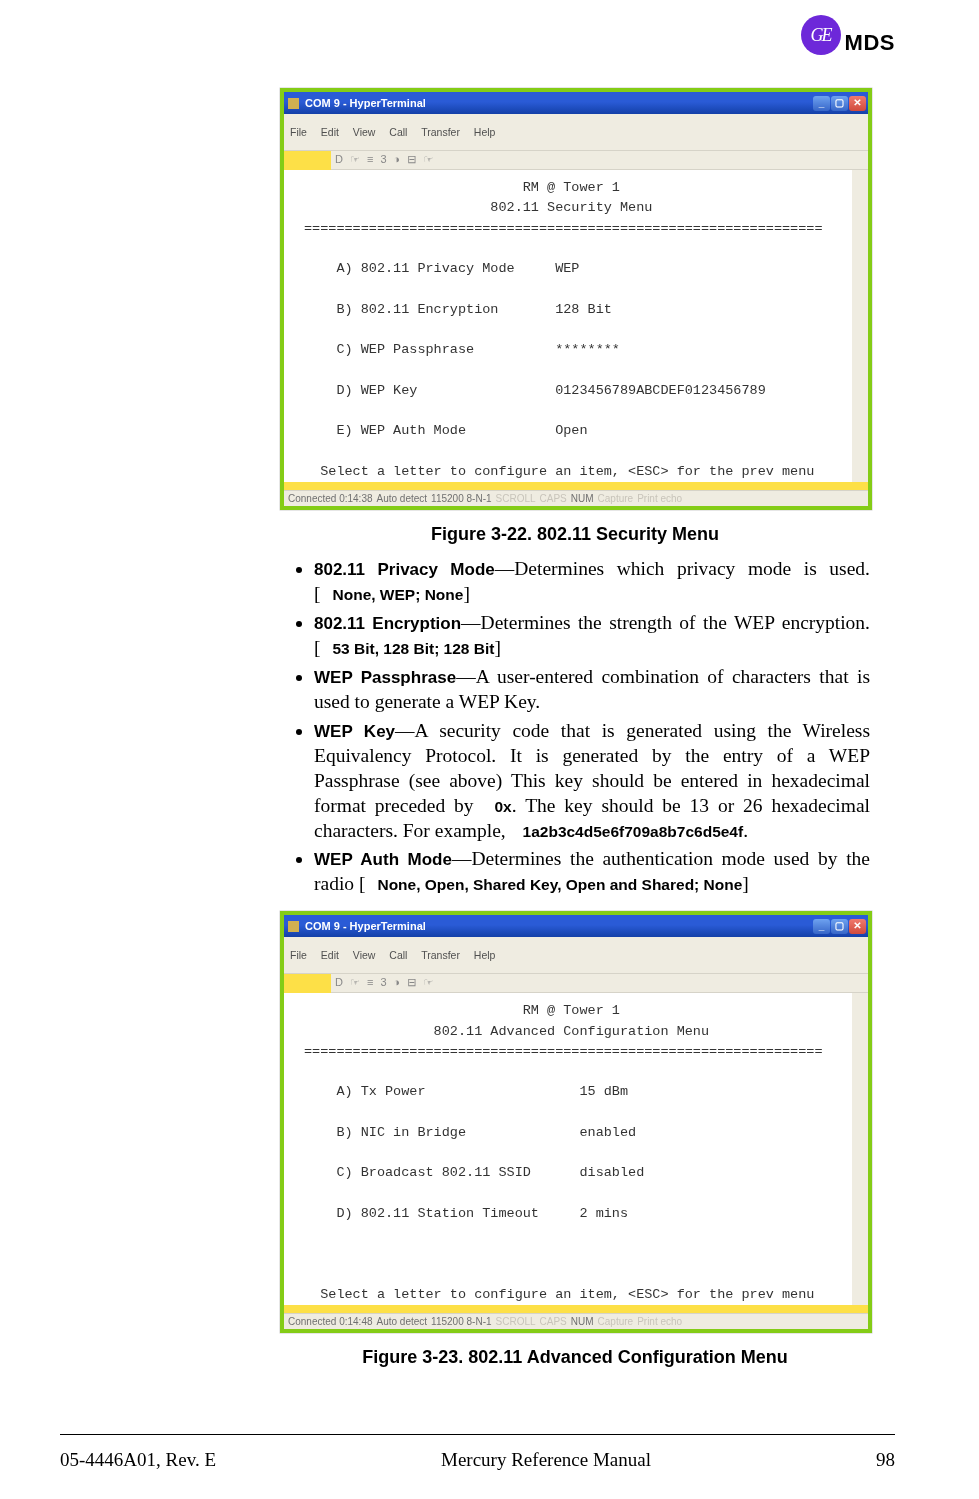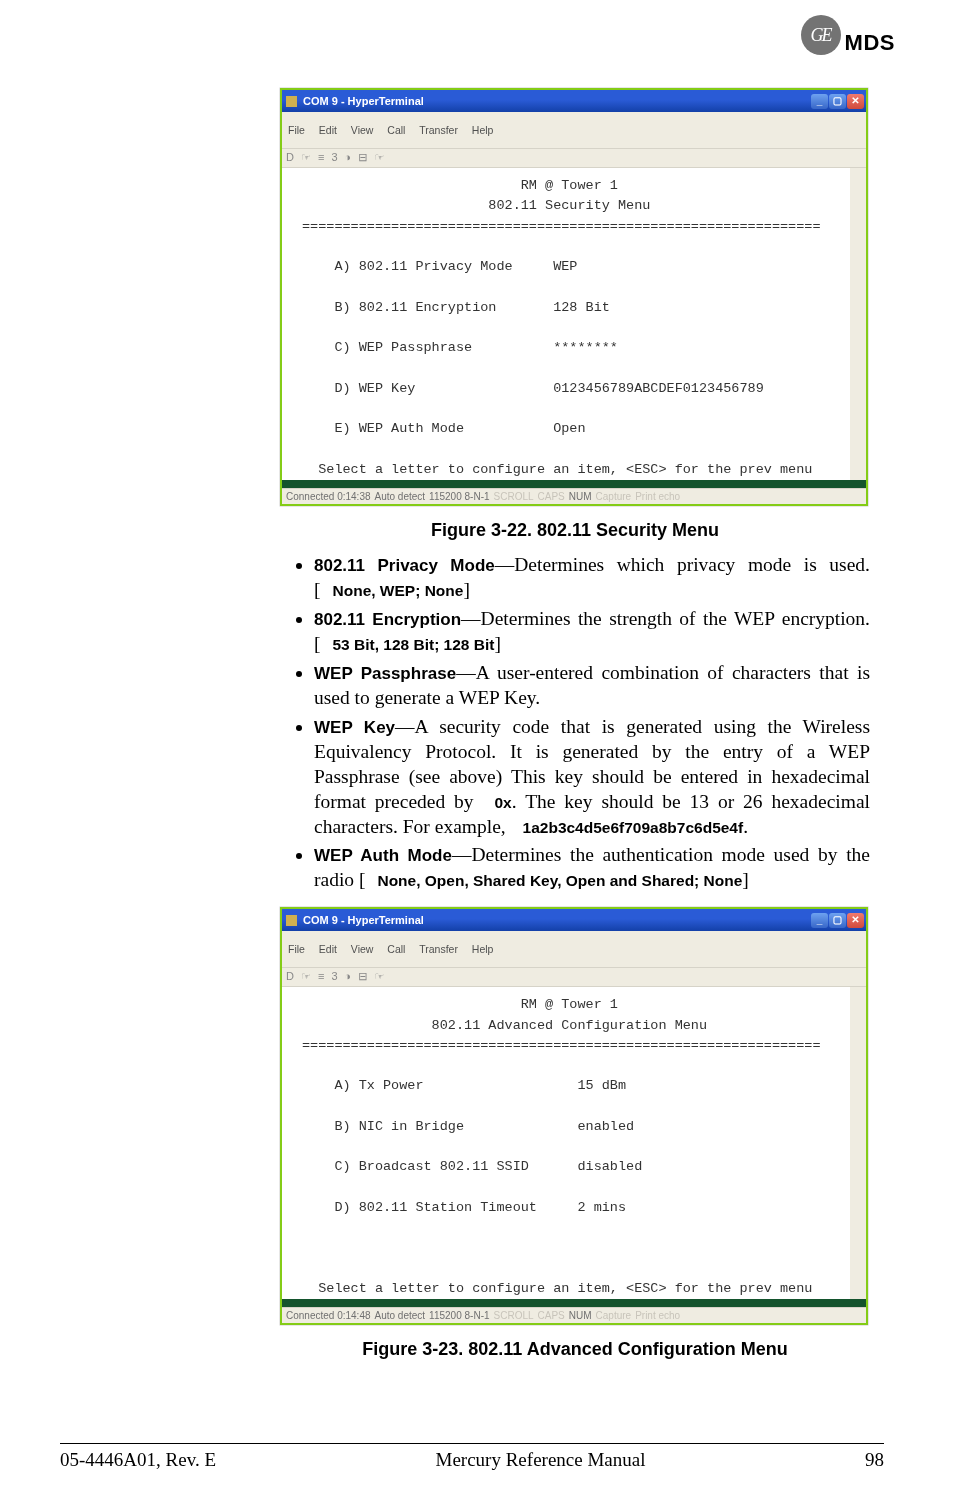--- a/index.html
+++ b/index.html
@@ -19,21 +19,21 @@
     position: absolute;
     top: 14px;
     right: 84px;
     display: flex;
     align-items: center;
     gap: 4px;
   }
   .ge-circle {
     width: 40px; height: 40px;
     border-radius: 50%;
-    background: #737373;
+    background: #6d28d9;
     color: #fff;
     display: flex;
     align-items: center;
     justify-content: center;
     font-family: Georgia, serif;
     font-style: italic;
     font-size: 18px;
     letter-spacing: -2px;
   }
   .mds-text {
@@ -43,22 +43,22 @@
     letter-spacing: 0.5px;
     margin-top: 16px;
   }
   .content {
     position: absolute;
     left: 280px;
     top: 88px;
     width: 590px;
   }
   .term-window {
-    border: 2px solid #84cc16;
-    background: #14532d;
+    border: 4px solid #84cc16;
+    background: #fde047;
     font-family: 'Courier New', monospace;
     font-size: 13px;
     width: 584px;
     box-shadow: 0 0 0 0.5px rgba(0,0,0,0.2);
   }
   .title-bar {
     background: linear-gradient(to bottom, #2a5bd6 0%, #2a5bd6 45%, #1340a8 100%);
     color: #fff;
     display: flex;
     align-items: center;
@@ -92,20 +92,21 @@
   }
   .menu-bar span { margin-right: 11px; }
   .tool-bar {
     background: #efece1;
     padding: 2px 4px 3px 4px;
     border-bottom: 1px solid #d6d3c8;
     font-family: Arial, sans-serif;
     font-size: 11px;
     color: #888;
     letter-spacing: 2px;
+    margin-left: 47px;
   }
   .term-body {
     background: #fff;
     color: #333;
     padding: 8px 4px 2px 20px;
     font-family: 'Courier New', monospace;
     font-size: 13.5px;
     line-height: 1.5;
     white-space: pre;
     height: 302px;
@@ -161,23 +162,23 @@
   .sans-small {
     font-family: Arial, Helvetica, sans-serif;
     font-weight: bold;
     font-size: 15.5px;
     margin-left: 12px;
   }
   .footer {
     position: absolute;
     bottom: 28px;
     left: 60px;
-    right: 95px;
+    right: 84px;
     border-top: 1px solid #000;
-    padding-top: 5px;
+    padding-top: 14px;
     font-size: 19px;
     display: flex;
     justify-content: space-between;
   }
   .tiny-icon {
     display:inline-block; width:11px; height:11px; background:#d0b050;
     vertical-align:middle; margin-right:2px;
   }
 </style>
 </head>

